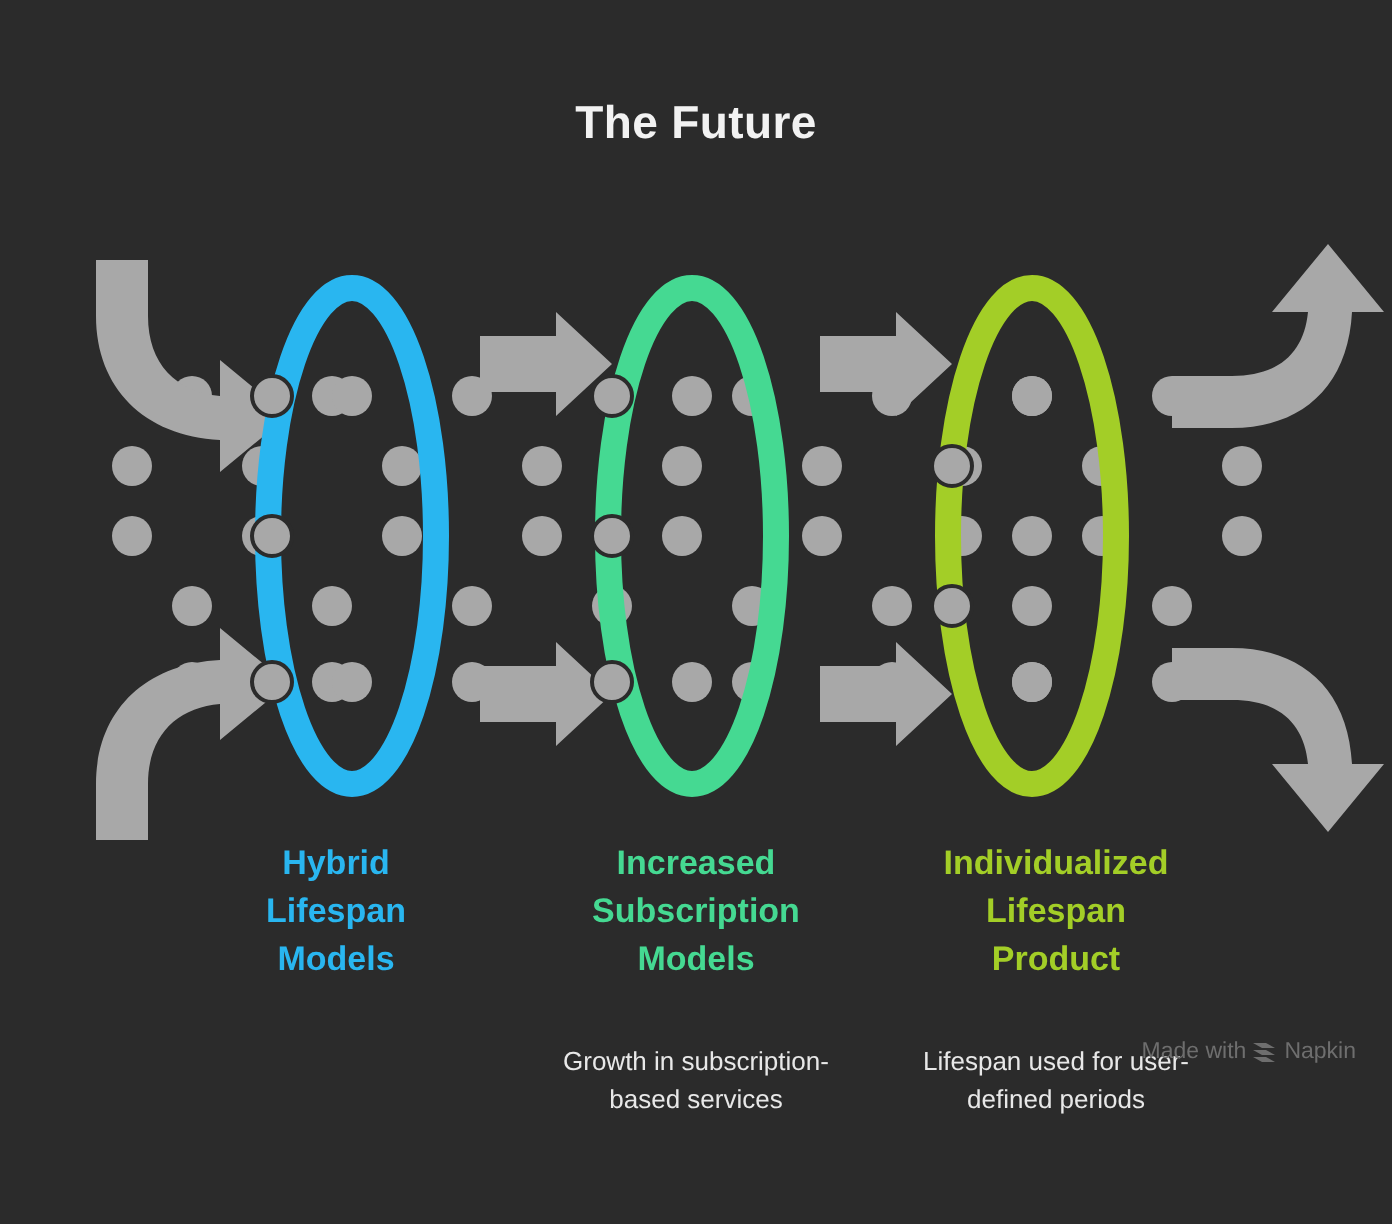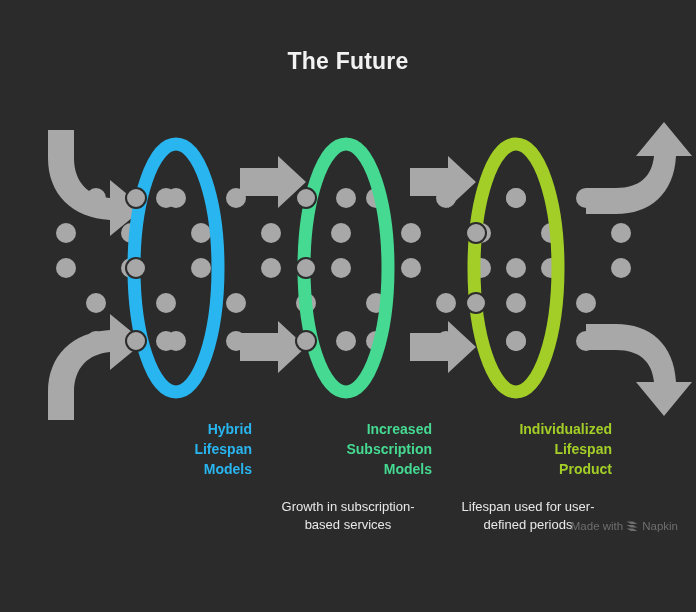--- a/index.html
+++ b/index.html
@@ -48,25 +48,24 @@
     flex-direction: row;
     align-items: flex-start;
     justify-content: center;
   }
   .col {
     width: 168px;
     text-align: center;
     padding: 0 6px;
   }
   .col-heading {
-    font-size: 14px;
+    font-size: 17px;
     font-weight: bold;
     line-height: 1.42;
-    margin-bottom: 18px;
-    text-align: right;
+    margin-bottom: 30px;
   }
   .col-desc {
     font-size: 13px;
     font-weight: normal;
     color: #e8e8e8;
     line-height: 1.45;
   }
   .watermark {
     position: absolute;
     right: 18px;

